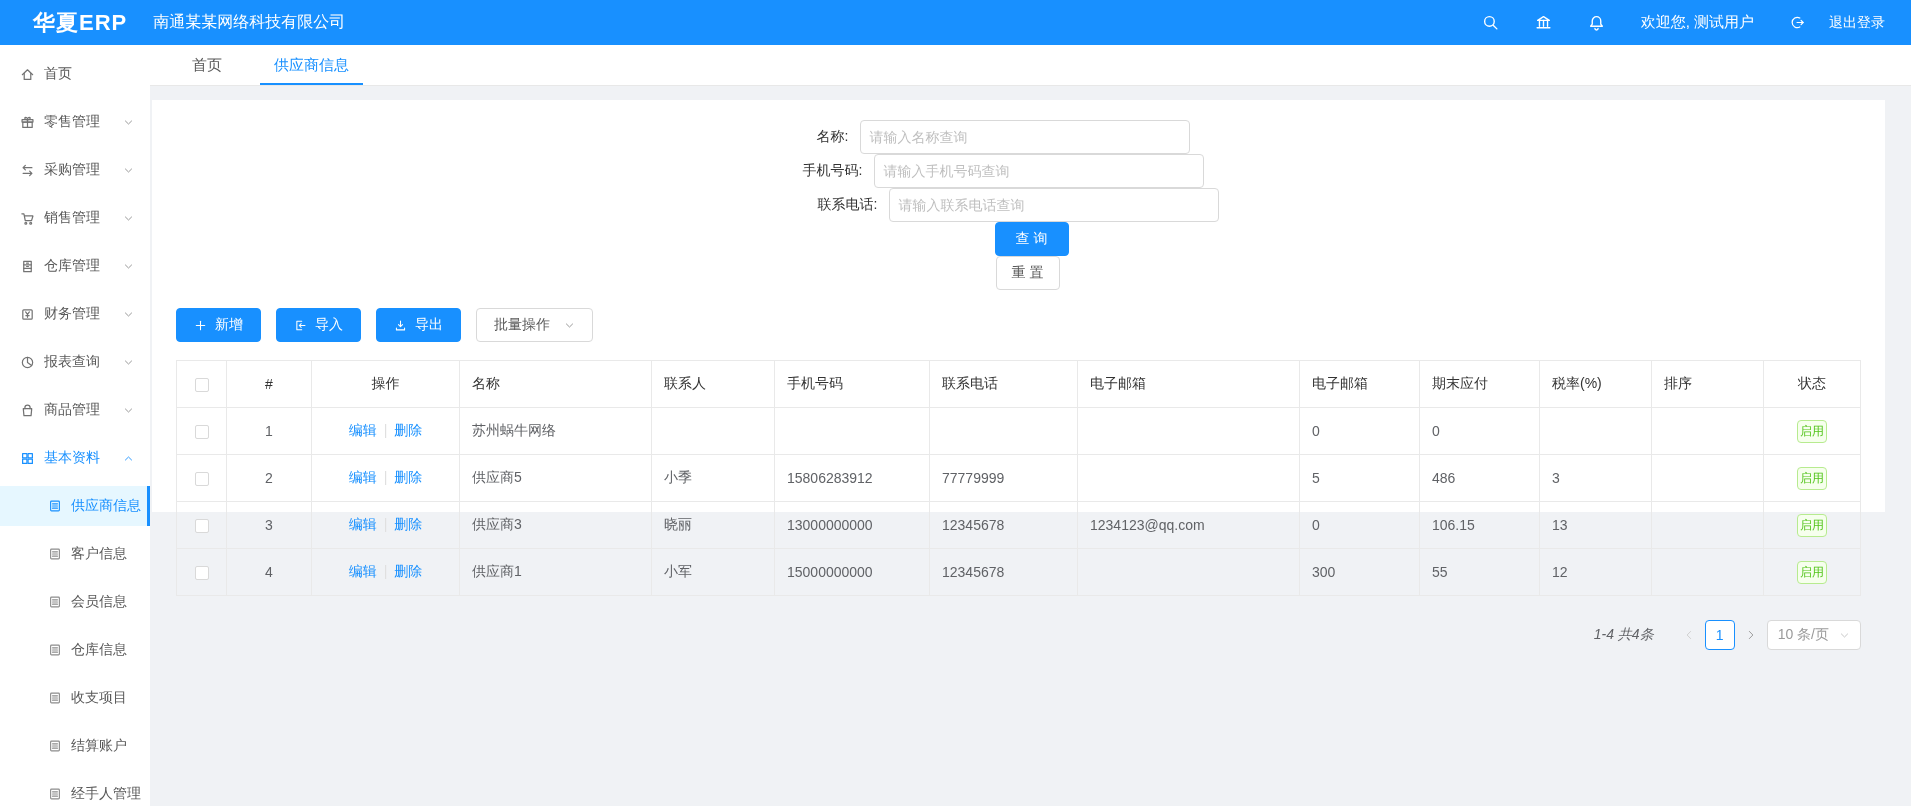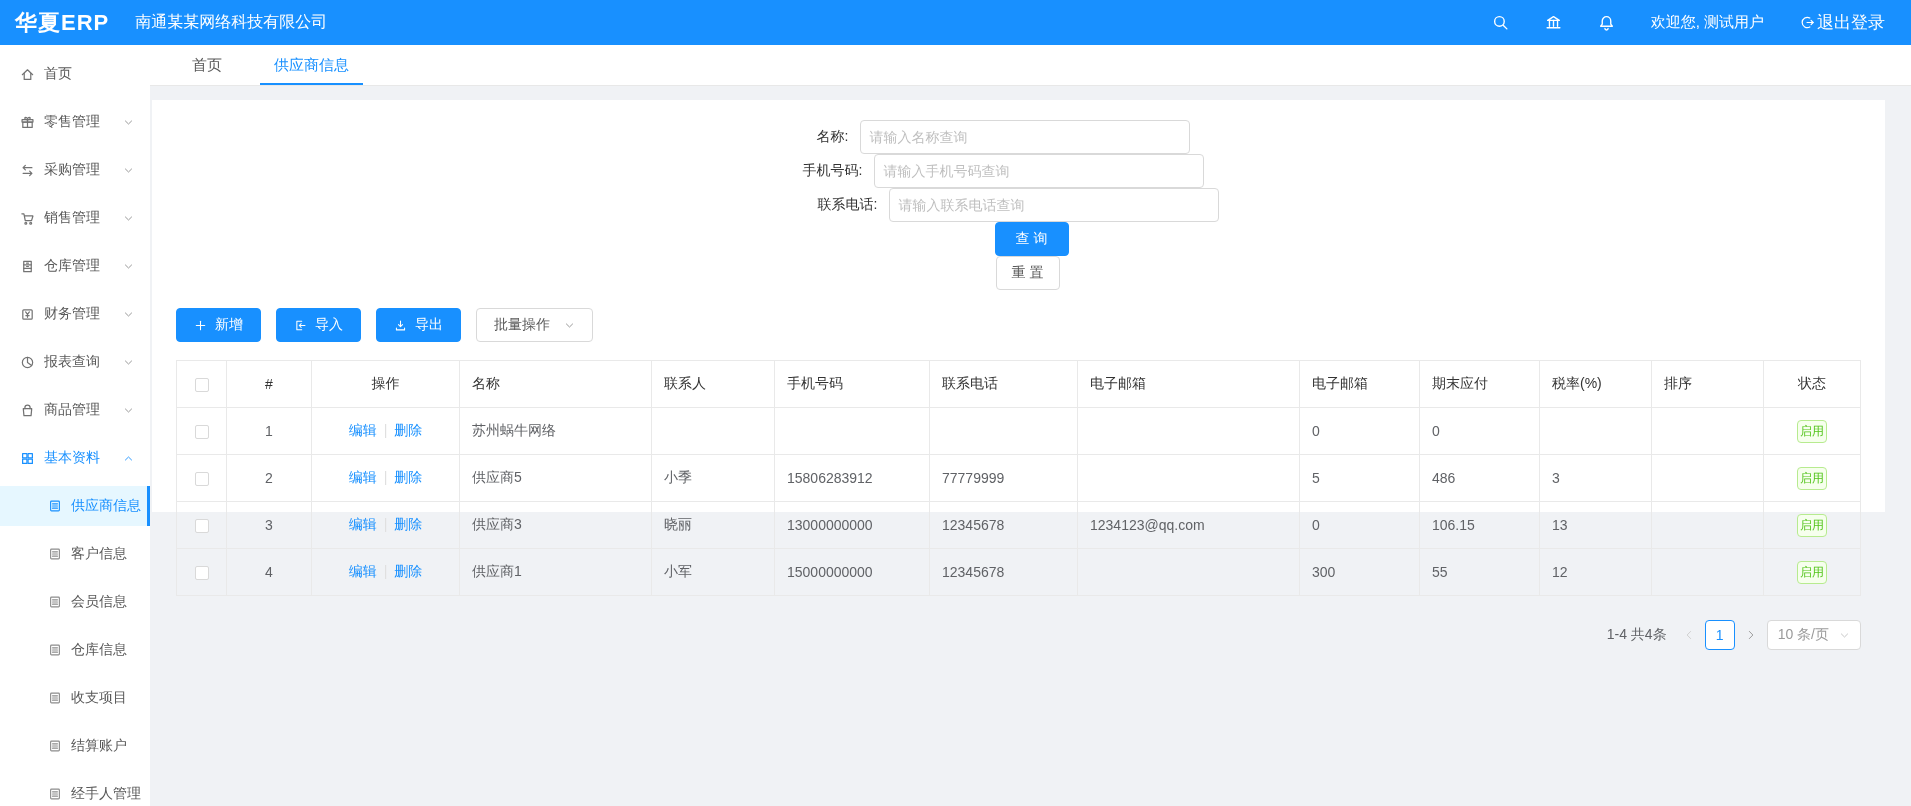--- a/index.html
+++ b/index.html
@@ -12,27 +12,27 @@
     color: #333;
   }
   svg { display: block; }
 
   
   .topbar {
     position: absolute; top: 0; left: 0; right: 0; height: 45px;
     background: var(--primary, #1890ff);
     display: flex; align-items: center; color: #fff;
   }
-  .logo { padding-left: 15px; font-size: 22px; font-weight: bold; letter-spacing: 1px; }
+  .logo { padding-left: 33px; font-size: 22px; font-weight: bold; letter-spacing: 1px; }
   .company { margin-left: 26px; font-size: 16px; }
   .topbar-right { margin-left: auto; display: flex; align-items: center; gap: 36px; padding-right: 26px; }
   .tb-icon { width: 17px; height: 17px; color: #fff; cursor: pointer; }
   .tb-icon svg { width: 100%; height: 100%; }
   .tb-welcome { font-size: 15px; }
-  .tb-logout { display: flex; align-items: center; gap: 2px; font-size: 17px; cursor: pointer; }
+  .tb-logout { display: flex; align-items: center; gap: 24px; font-size: 14px; cursor: pointer; }
   .tb-logout .tb-icon { width: 15px; height: 15px; }
 
   
   .sidebar {
     position: absolute; top: 45px; left: 0; bottom: 0; width: 150px;
     background: #fff; padding-top: 9px; overflow: hidden;
   }
   .menu-item {
     height: 40px; margin-bottom: 8px; display: flex; align-items: center;
     padding-left: 20px; color: #595959; cursor: pointer; position: relative; font-size: 14px;
@@ -99,21 +99,21 @@
   }
   .link { color: var(--primary, #1890ff); cursor: pointer; text-decoration: none; text-align: right; }
   .ldiv { color: #e0e0e0; margin: 0 7px; }
   .badge {
     display: inline-block; padding: 2px 2px; font-size: 12px; line-height: 17px;
     color: var(--status-green, #52c41a); background: #f6ffed; border: 1px solid #b7eb8f; border-radius: 4px;
   }
 
   
   .pager { display: flex; justify-content: flex-end; align-items: center; margin-top: 24px; gap: 10px; color: #606266; }
-  .pg-total { margin-right: 6px; }
+  .pg-total { margin-right: 19px; font-style: italic; }
   .pg-arrow { width: 12px; height: 12px; color: #999; cursor: pointer; }
   .pg-arrow.disabled { color: #cfcfcf; }
   .pg-arrow svg { width: 100%; height: 100%; }
   .pg-page {
     min-width: 30px; height: 30px; border: 1px solid var(--primary, #1890ff); border-radius: 4px;
     color: var(--primary, #1890ff); display: flex; align-items: center; justify-content: center;
     background: #fff; cursor: pointer;
   }
   .pg-size {
     height: 30px; border: 1px solid #d9d9d9; border-radius: 4px; background: #fff;

